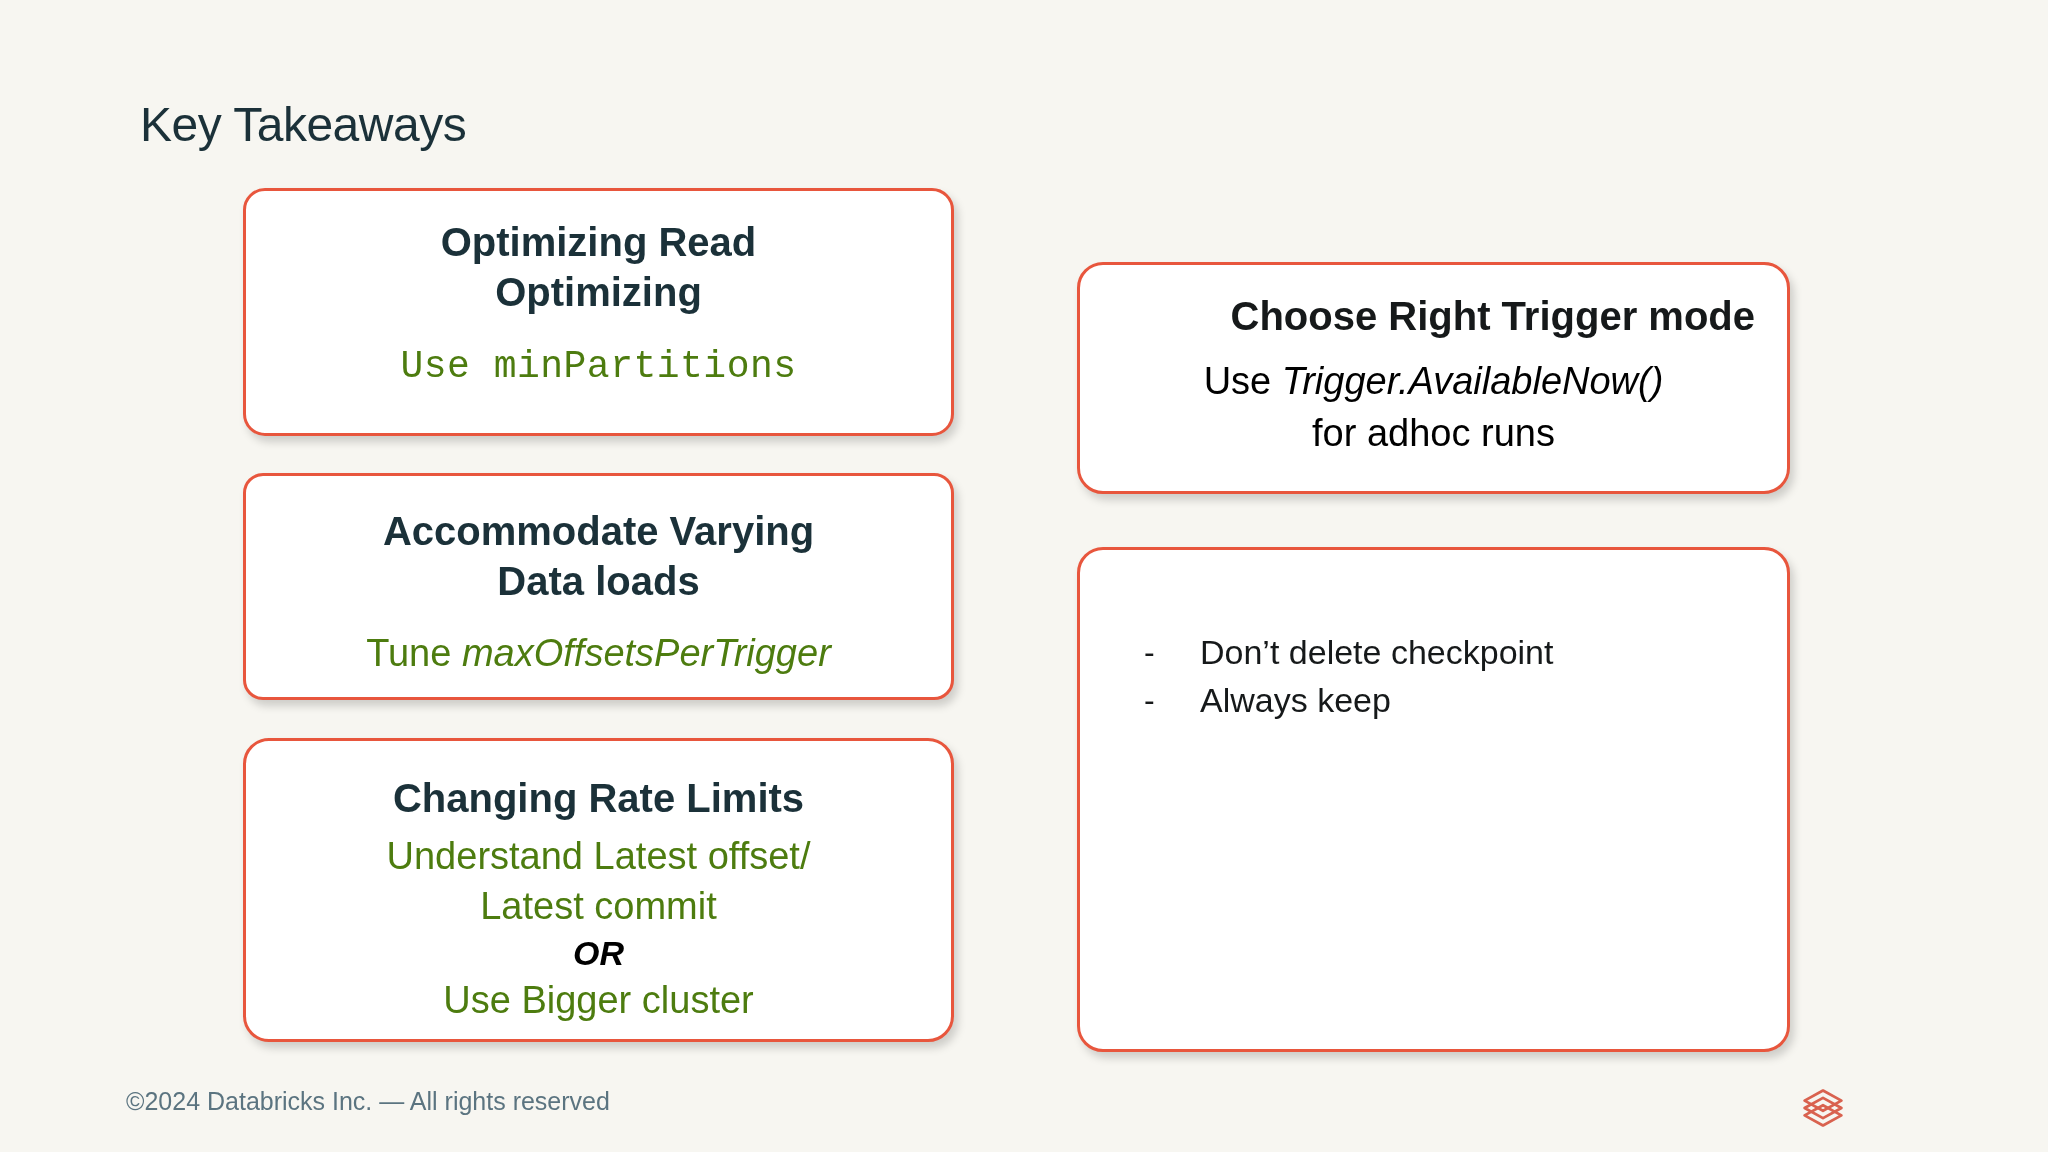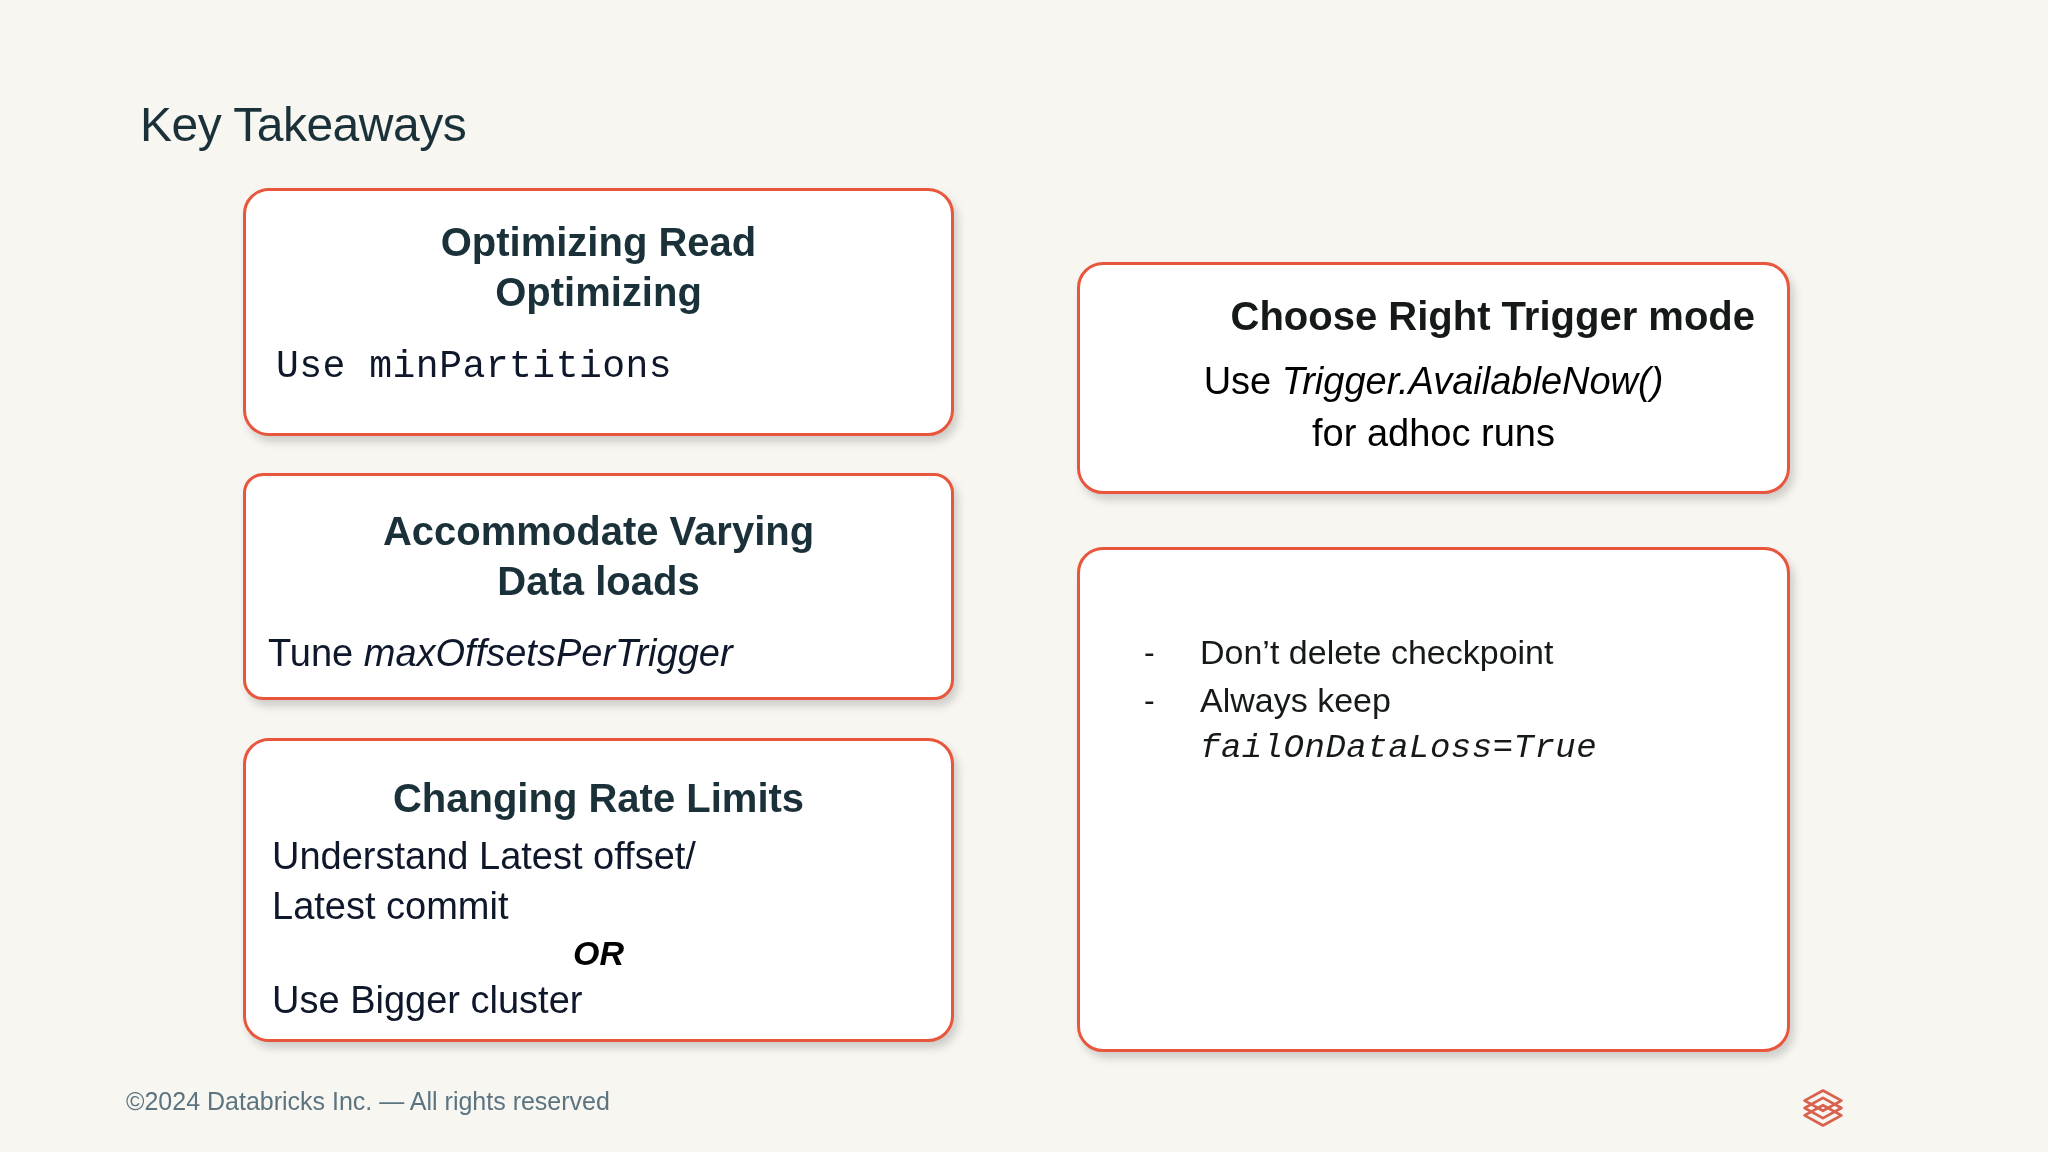--- a/index.html
+++ b/index.html
@@ -54,21 +54,21 @@
   
   .card {
     background: #ffffff;
     border: 3px solid #e8563d;
     border-radius: 26px;
     box-shadow: 4px 6px 9px rgba(0,0,0,0.17);
     position: relative;
   }
 
   
-  .card-l1 { height: 248px; padding: 26px 30px 0 30px; margin-bottom: 37px; }
+  .card-l1 { height: 248px; padding: 26px 30px 0 30px; margin-bottom: 37px; border-radius: 22px; }
   .card-l2 { height: 227px; padding: 30px 22px 0 22px; margin-bottom: 38px; border-radius: 20px; }
   .card-l3 { height: 304px; padding: 32px 26px 0 26px; }
 
   
   .card-r1 { height: 232px; padding: 26px 32px 0 32px; margin-bottom: 53px; }
   .card-r2 { height: 505px; padding: 60px 30px 0 30px; }
 
   
   .card-heading {
     color: #1b3139;
@@ -81,21 +81,22 @@
   .card-heading-dark {
     color: #16191a;
     font-weight: bold;
     font-size: 40px;
     line-height: 50px;
   }
 
   .heading-left { text-align: right; }
 
   .card-body {
-    color: #0f172a;
+    color: #4d7c0f;
+    text-align: center;
     font-size: 38px;
     line-height: 50px;
     font-weight: 400;
   }
 
   .card-body-dark {
     color: #000000;
     text-align: center;
     font-size: 38px;
     line-height: 52px;
@@ -238,21 +239,20 @@
 
       <div class="bullets">
         <div class="bullet-row">
           <span class="bullet-dash">-</span>
           <span class="bullet-text">Don’t delete checkpoint</span>
         </div>
         <div class="bullet-row">
           <span class="bullet-dash">-</span>
           <span class="bullet-text">
             <span>Always keep</span>
-            <span class="mono-italic" style="display:block;">failOnDataLoss=True</span>
           </span>
         </div>
       </div>
     </div>
 
   </div>
 
   <div class="footer-copy">©2024 Databricks Inc. — All rights reserved</div>
 
   <div class="footer-logo">

